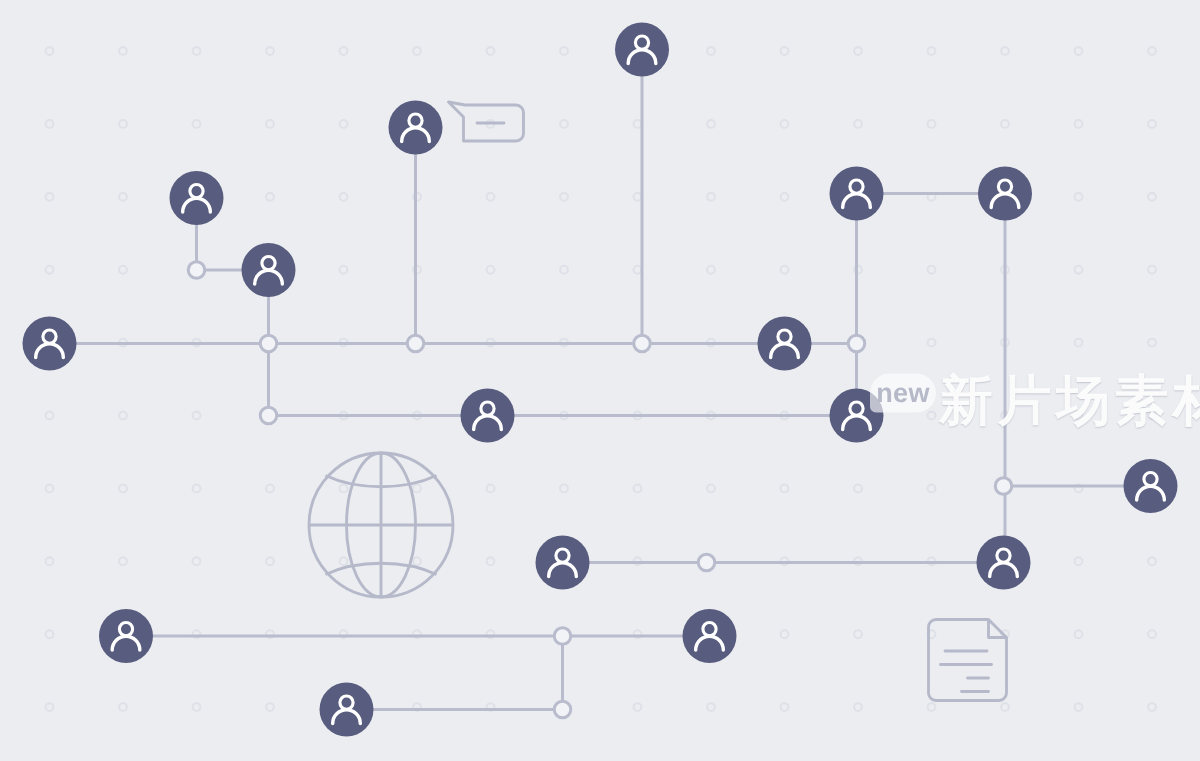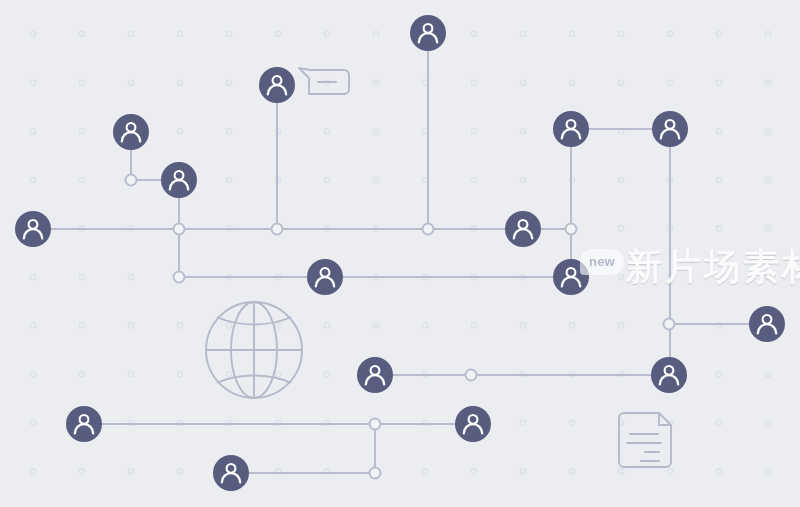--- a/index.html
+++ b/index.html
@@ -32,21 +32,21 @@
   }
   .wm-badge {
     position: absolute;
     left: 12px;
     top: 6px;
     width: 44px;
     height: 26px;
     border-radius: 13px 13px 13px 4px;
     background: rgba(255,255,255,0.62);
     color: #b6b9c8;
-    font-size: 13px;
+    font-size: 18px;
     font-weight: bold;
     line-height: 26px;
     text-align: center;
     letter-spacing: 0.2px;
   }
   .wm-text {
     position: absolute;
     left: 58px;
     top: 0px;
     font-size: 36px;

